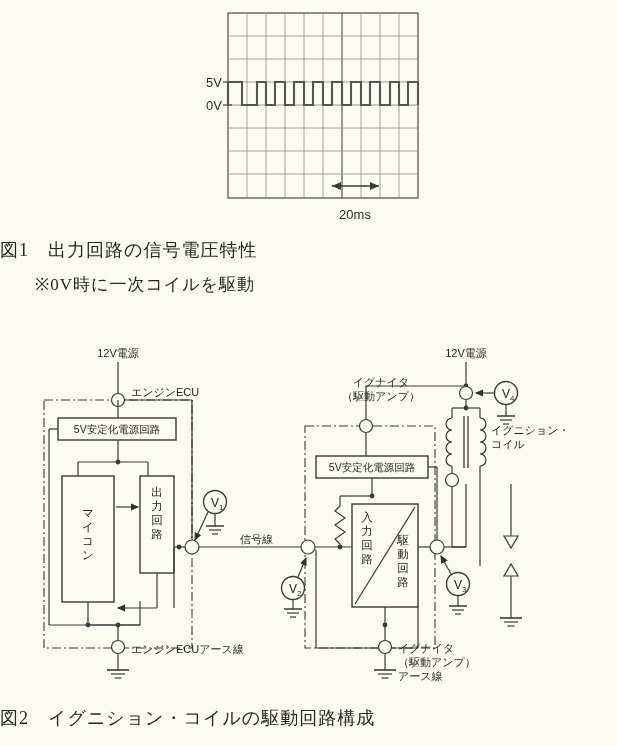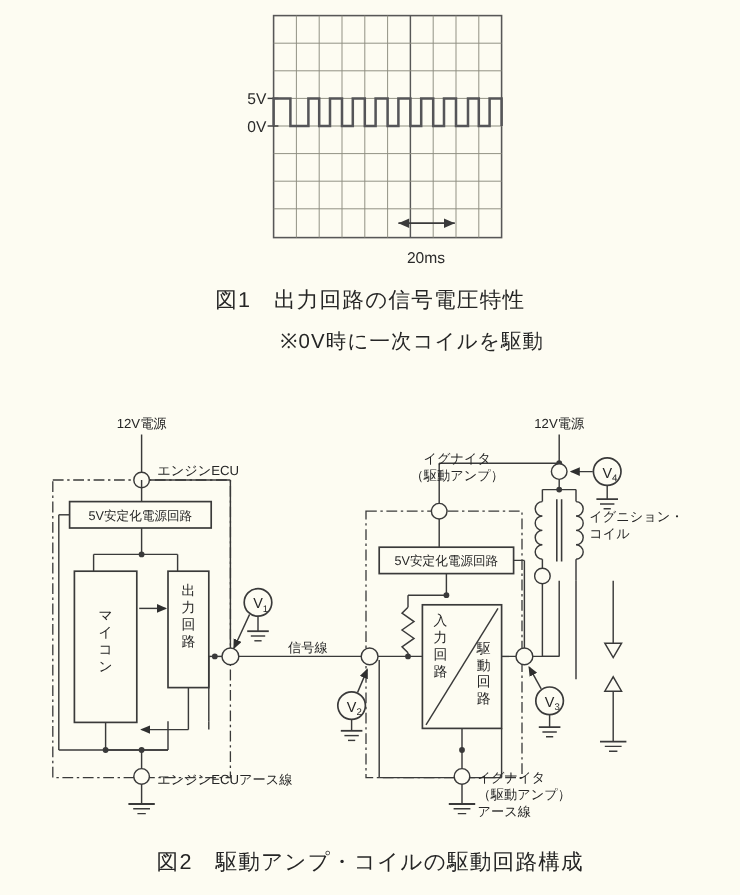--- a/index.html
+++ b/index.html
@@ -34,22 +34,21 @@
     fill: #2b2b2b;
   }
   .tick-label {
     font-family: "Liberation Sans", sans-serif;
     font-size: 13px;
     fill: #2b2b2b;
   }
   .caption {
     position: absolute;
     width: 617px;
-    text-align: center;
-    font-family: Liberation Sans, sans-serif;
+    font-family: Liberation Serif, serif;
     font-size: 18px;
     letter-spacing: 1px;
     color: #262626;
     white-space: pre;
   }
   #fig1-caption { top: 238px; }
   #fig1-note    { top: 272px; font-size: 17px; padding-left: 35px; }
   #fig2-caption { top: 706px; }
   
   .ct {
@@ -349,15 +348,15 @@
       <tspan>V</tspan><tspan class="ct-sub" dy="3">2</tspan>
     </text>
     <text class="ct ct-v" x="454" y="253">
       <tspan>V</tspan><tspan class="ct-sub" dy="3">3</tspan>
     </text>
     <text class="ct ct-v" x="502" y="62">
       <tspan>V</tspan><tspan class="ct-sub" dy="3">4</tspan>
     </text>
   </svg>
 
-  <div class="caption" id="fig2-caption">図2　駆動アンプ・コイルの駆動回路構成</div>
+  <div class="caption" id="fig2-caption">図2　イグニション・コイルの駆動回路構成</div>
 
 </div>
 
 </body></html>

